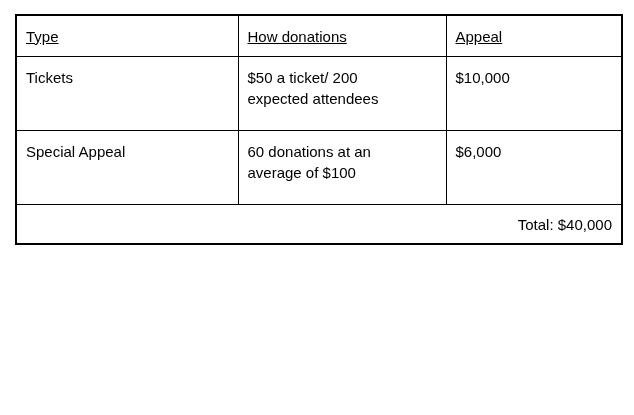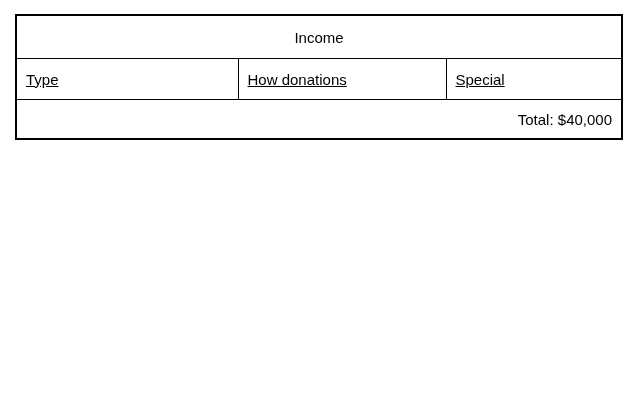--- a/index.html
+++ b/index.html
@@ -67,26 +67,35 @@
 <body>
 
 <div class="page">
   <table class="income">
     <colgroup>
       <col style="width:222px">
       <col style="width:208px">
       <col style="width:176px">
     </colgroup>
     <tbody>
-      <tr class="title-row">
-        <td colspan="3">Income</td>
-      </tr>
       <tr class="header-row">
         <td>Type</td>
         <td>How donations</td>
-        <td>Special</td>
+        <td>Appeal</td>
+      </tr>
+      <tr class="data-row">
+        <td>Tickets</td>
+        <td class="how-cell">$50 a ticket/ 200
+expected attendees</td>
+        <td>$10,000</td>
+      </tr>
+      <tr class="data-row">
+        <td>Special Appeal</td>
+        <td class="how-cell">60 donations at an
+average of $100</td>
+        <td>$6,000</td>
       </tr>
       <tr class="total-row">
         <td colspan="3">Total: $40,000</td>
       </tr>
     </tbody>
   </table>
 </div>
 
 </body></html>

